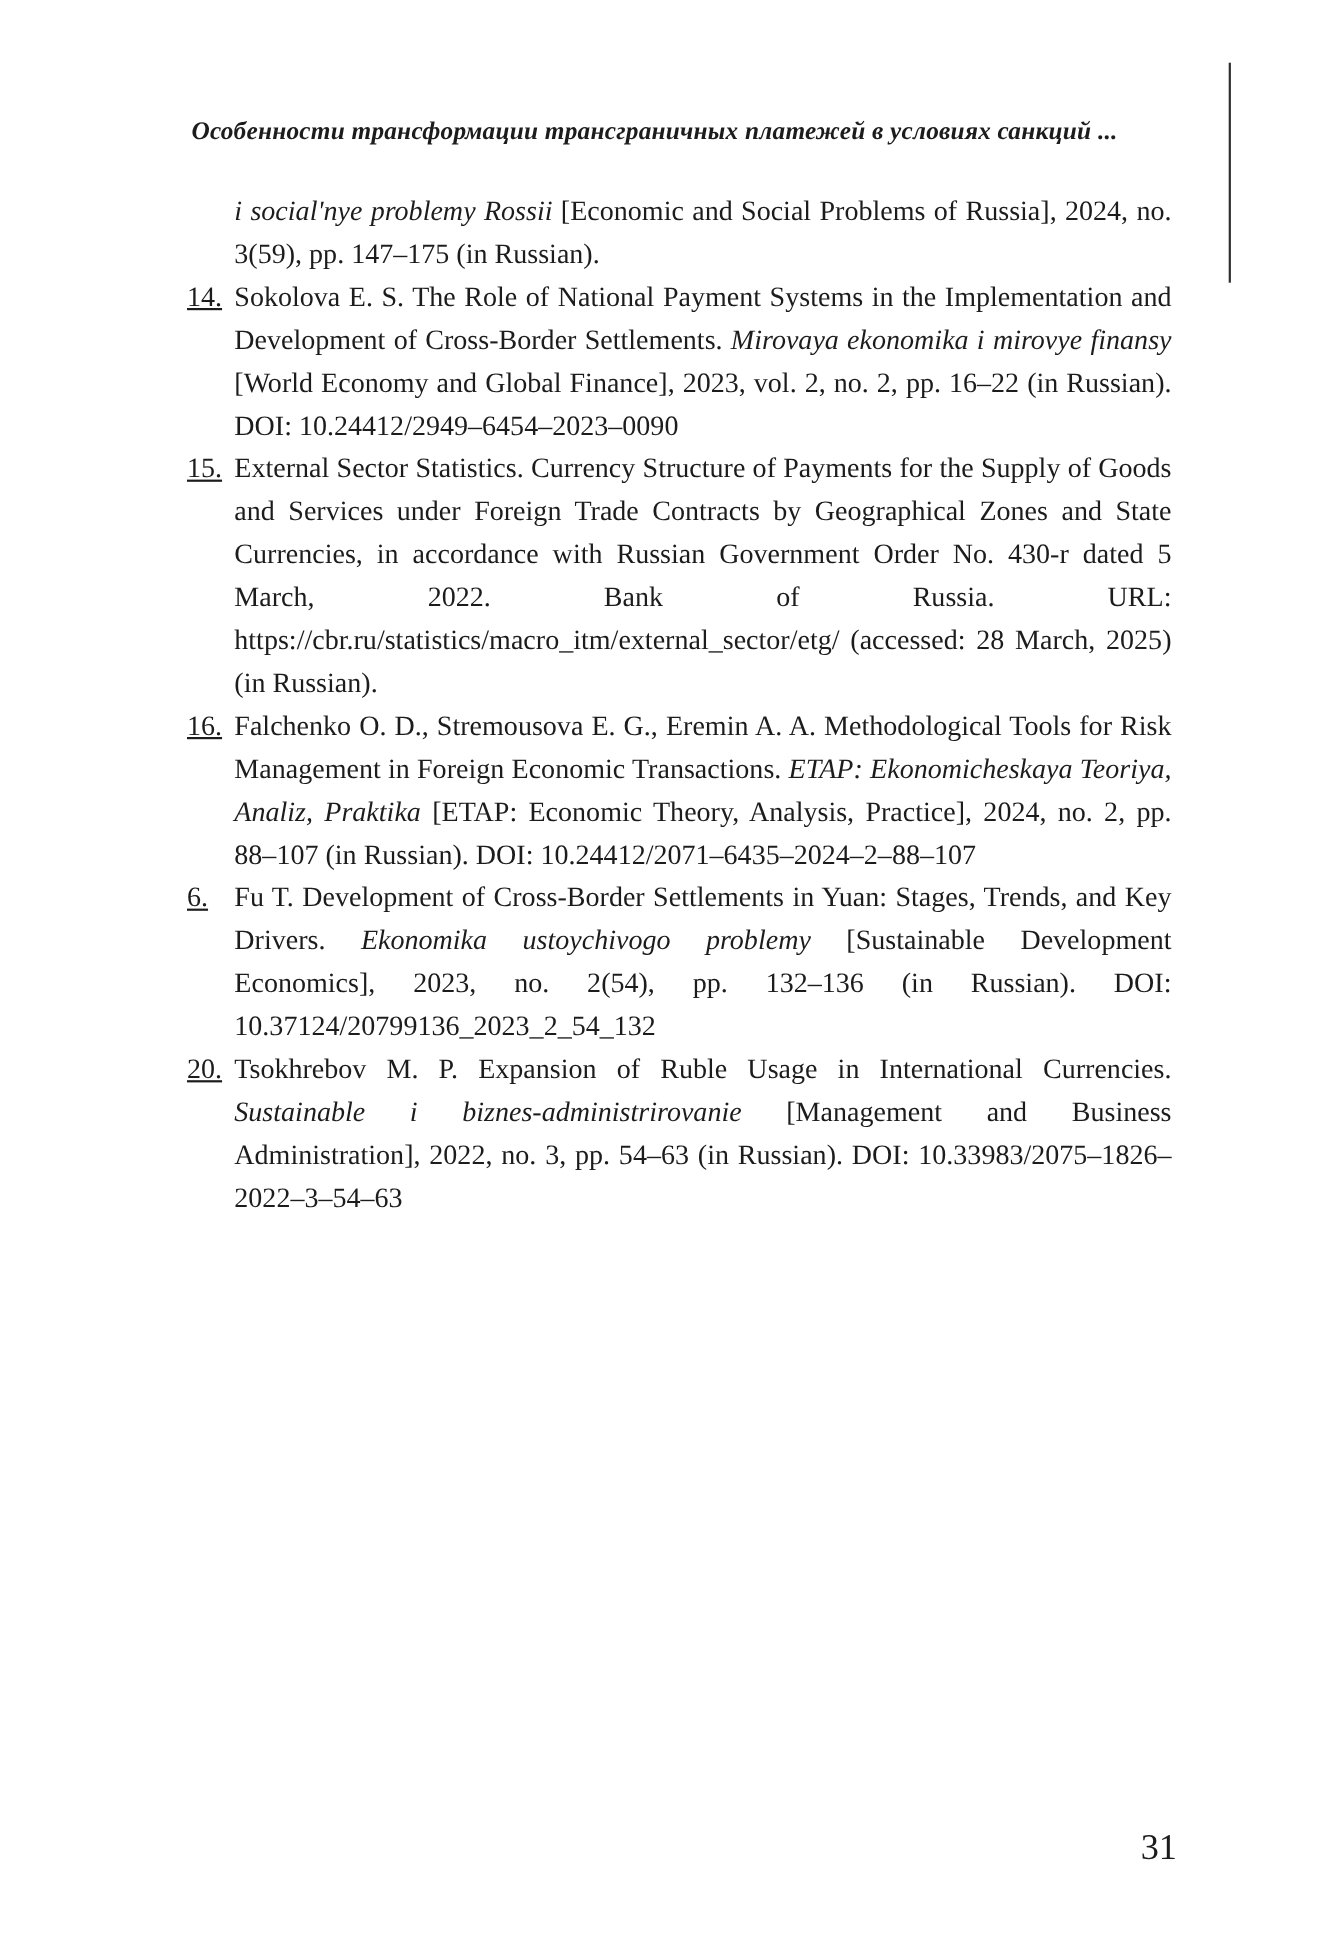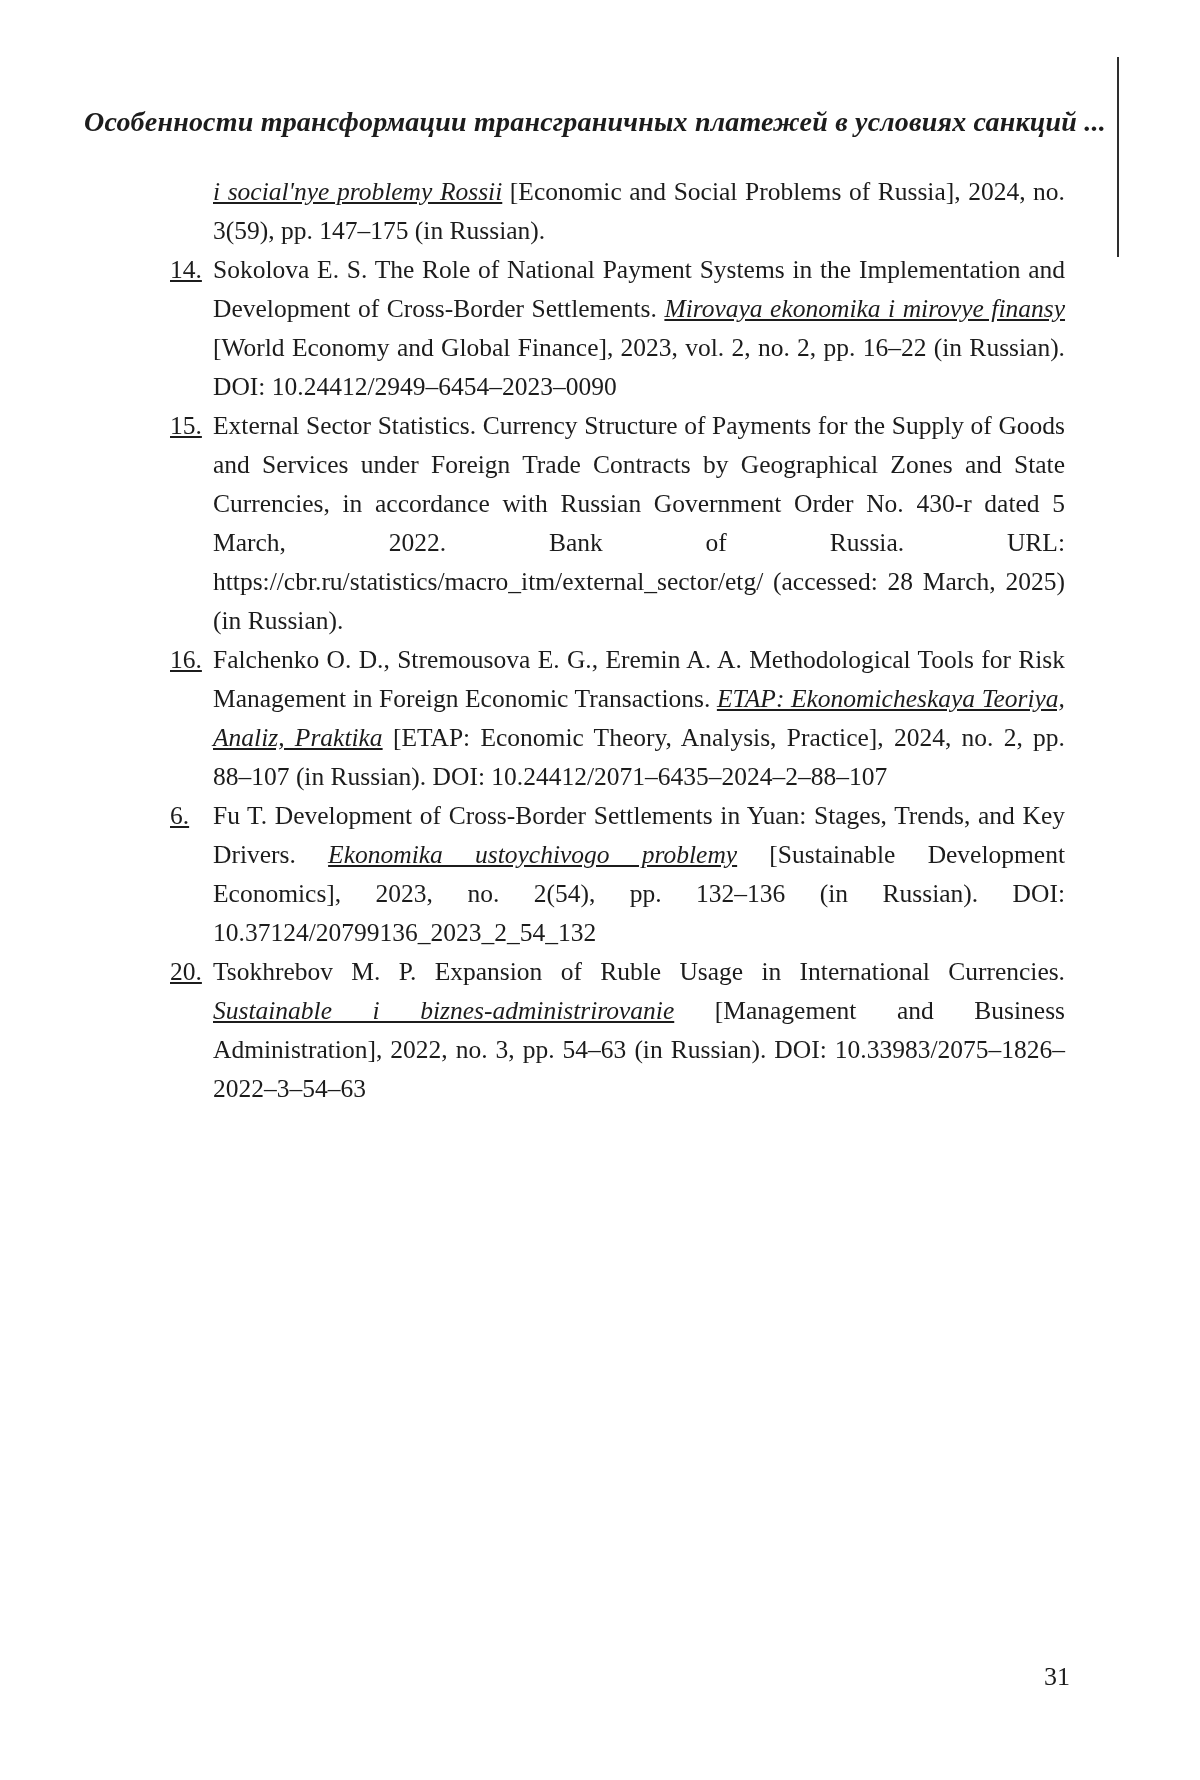--- a/index.html
+++ b/index.html
@@ -16,21 +16,21 @@
     font-family: "Liberation Serif", "DejaVu Serif", serif;
     overflow: hidden;
     margin: 0 auto;
   }
   .running-head {
     position: absolute;
     top: 106px;
     left: 0;
     width: 1190px;
     text-align: center;
-    font-size: 28px;
+    font-size: 23px;
     font-weight: bold;
     font-style: italic;
     letter-spacing: 0.2px;
     white-space: nowrap;
   }
   .rule-vertical {
     position: absolute;
     left: 1117px;
     top: 57px;
     width: 2px;
@@ -53,29 +53,28 @@
   }
   .ref-num {
     position: absolute;
     left: 0;
     top: 0;
     text-align: left;
     text-decoration: underline;
   }
   .it {
     font-style: italic;
-    text-decoration: underline;
   }
   .page-number {
     position: absolute;
     left: 170px;
     top: 1662px;
     width: 900px;
     text-align: right;
-    font-size: 26px;
+    font-size: 33px;
   }
 </style>
 </head>
 <body>
 
 <div class="page">
   <div class="running-head">Особенности трансформации трансграничных платежей в условиях санкций ...</div>
   <div class="rule-vertical"></div>
   <div class="ref-list">
       <div class="ref-item"><span class="ref-num"></span><span class="ref-body"><span class="it">i social'nye problemy Rossii</span><span> [Economic and Social Problems of Russia], 2024, no. 3(59), pp. 147–175 (in Russian).</span></span></div>

